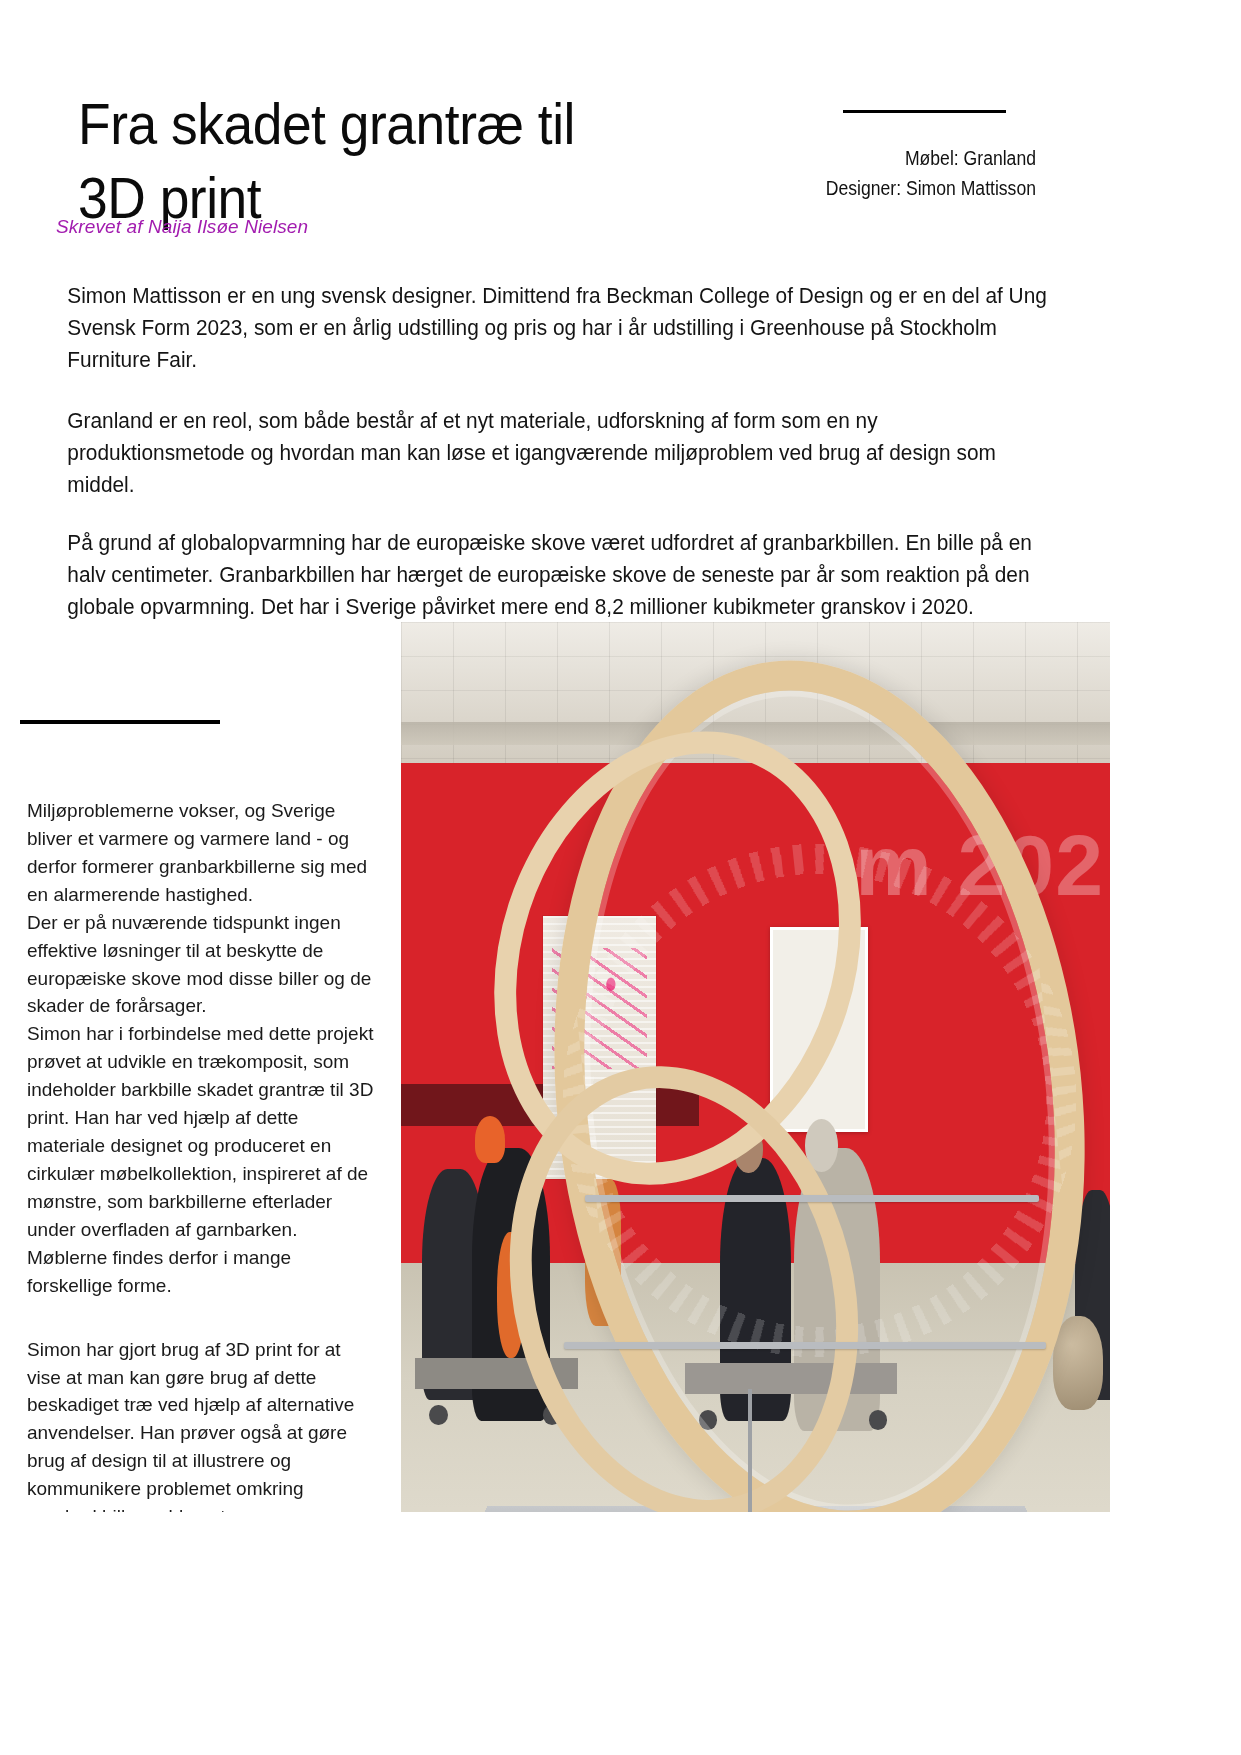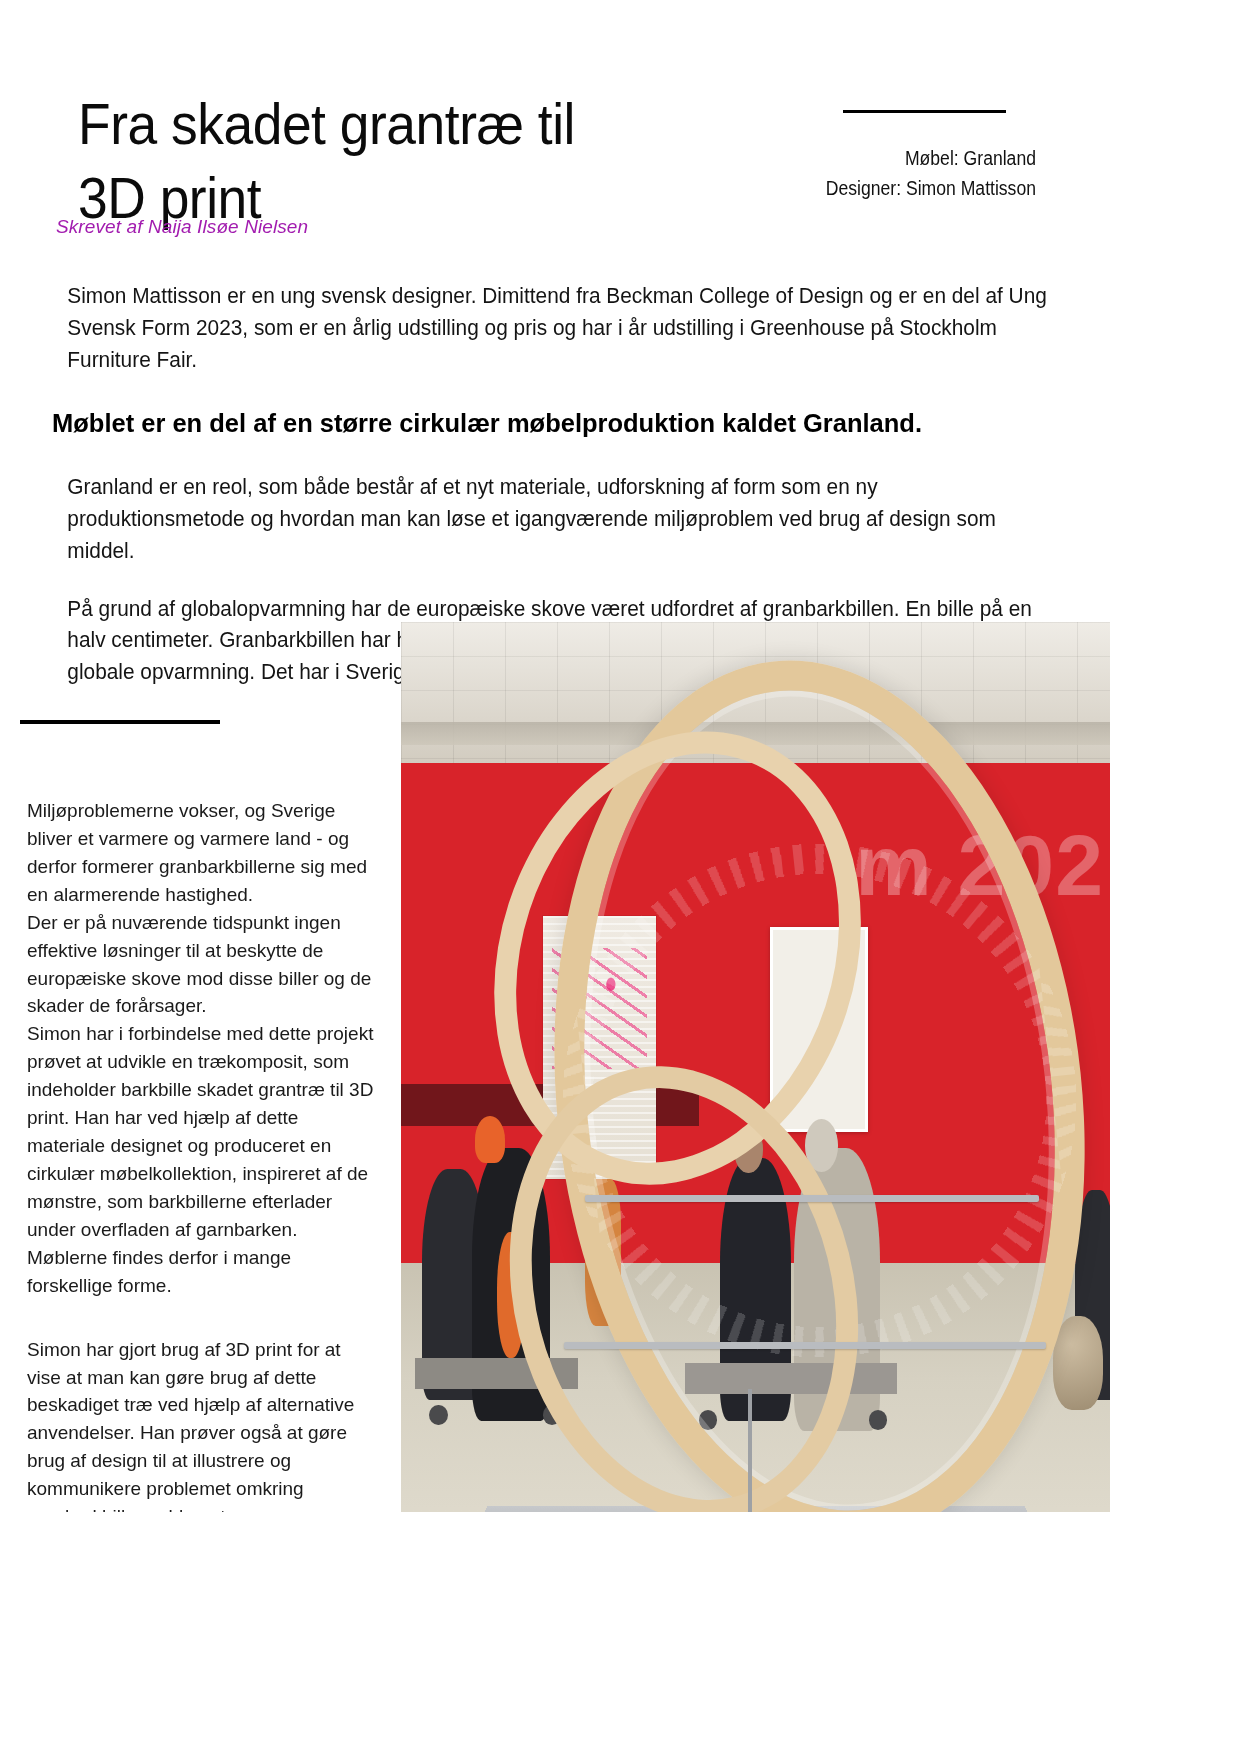--- a/index.html
+++ b/index.html
@@ -288,21 +288,20 @@
 
   <div class="meta-block">
     <div>Møbel: Granland</div>
     <div>Designer: Simon Mattisson</div>
   </div>
 
   <div class="byline">Skrevet af Naija Ilsøe Nielsen</div>
 
   <div class="intro">
     <p class="lead-break">Simon Mattisson er en ung svensk designer. Dimittend fra Beckman College of Design og er en del af Ung Svensk Form 2023, som er en årlig udstilling og pris og har i år udstilling i Greenhouse på Stockholm Furniture Fair.</p>
-    <h2>Møblet er en del af en større cirkulær møbelproduktion kaldet Granland.</h2>
     <p class="para-gap">Granland er en reol, som både består af et nyt materiale, udforskning af form som en ny produktionsmetode og hvordan man kan løse et igangværende miljøproblem ved brug af design som middel.</p>
     <p>På grund af globalopvarmning har de europæiske skove været udfordret af granbarkbillen. En bille på en halv centimeter. Granbarkbillen har hærget de europæiske skove de seneste par år som reaktion på den globale opvarmning. Det har i Sverige påvirket mere end 8,2 millioner kubikmeter granskov i 2020.</p>
   </div>
 
   <div class="col-rule"></div>
   <div class="left-col">
     <p>Miljøproblemerne vokser, og Sverige bliver et varmere og varmere land - og derfor formerer granbarkbillerne sig med en alarmerende hastighed.
 Der er på nuværende tidspunkt ingen effektive løsninger til at beskytte de europæiske skove mod disse biller og de skader de forårsager.
 Simon har i forbindelse med dette projekt prøvet at udvikle en trækomposit, som indeholder barkbille skadet grantræ til 3D print. Han har ved hjælp af dette materiale designet og produceret en cirkulær møbelkollektion, inspireret af de mønstre, som barkbillerne efterlader under overfladen af garnbarken. Møblerne findes derfor i mange forskellige forme.</p>
     <p>Simon har gjort brug af 3D print for at vise at man kan gøre brug af dette beskadiget træ ved hjælp af alternative anvendelser. Han prøver også at gøre brug af design til at illustrere og kommunikere problemet omkring granbarkbille problemet.</p>

